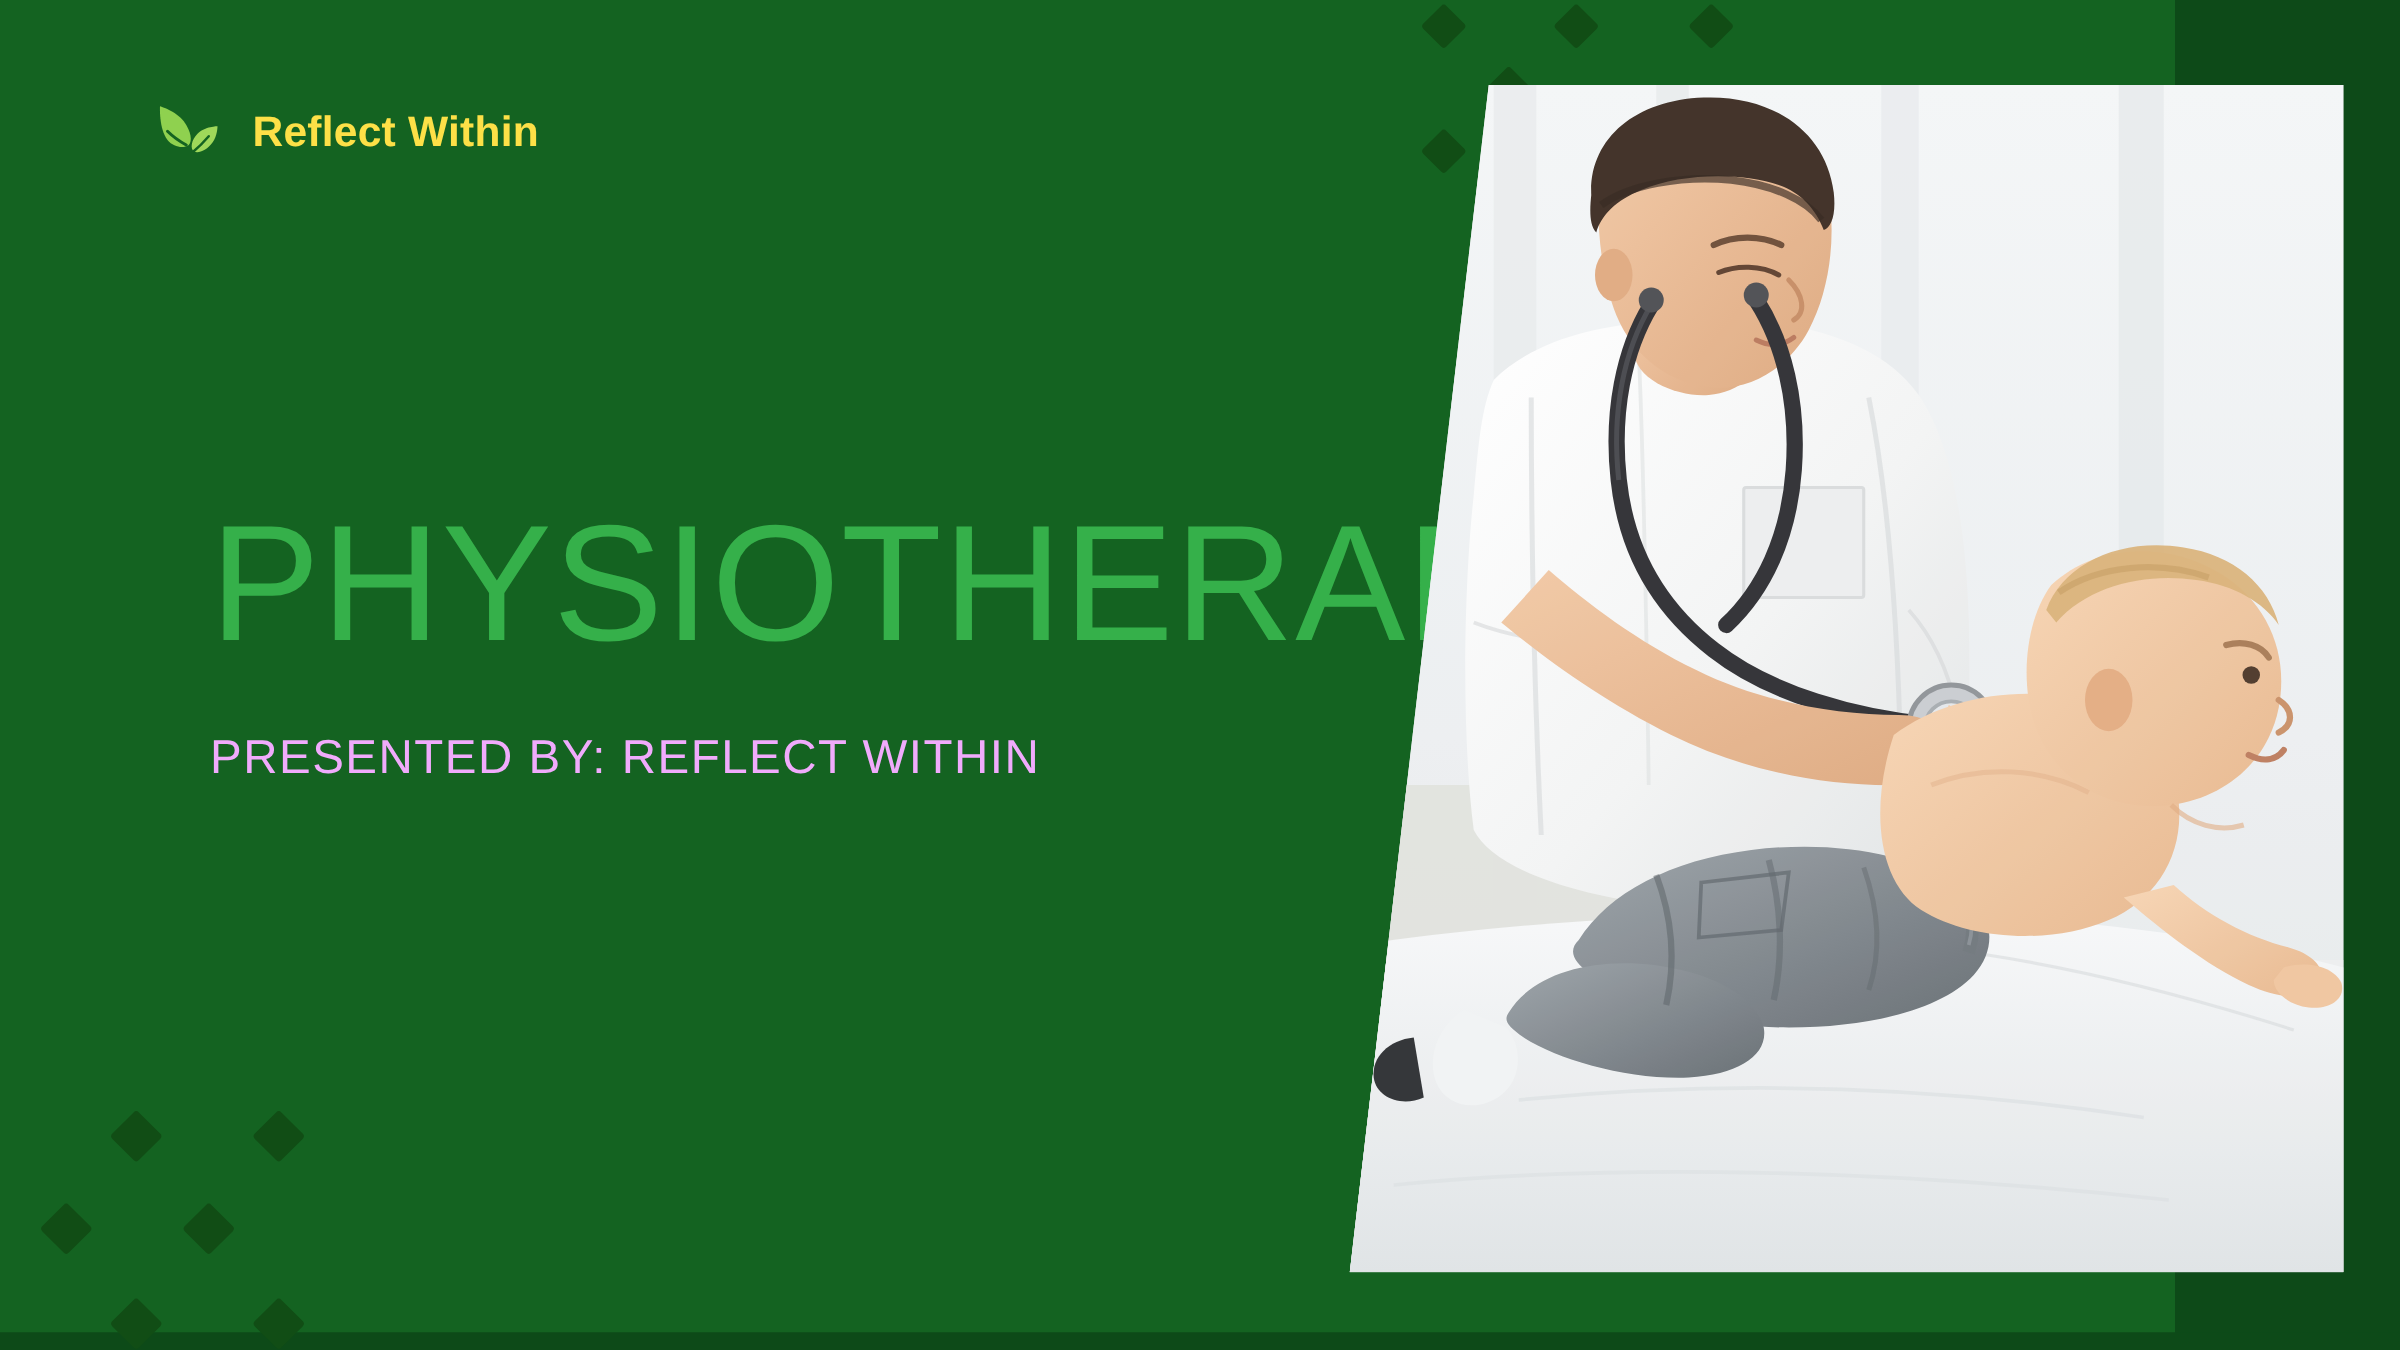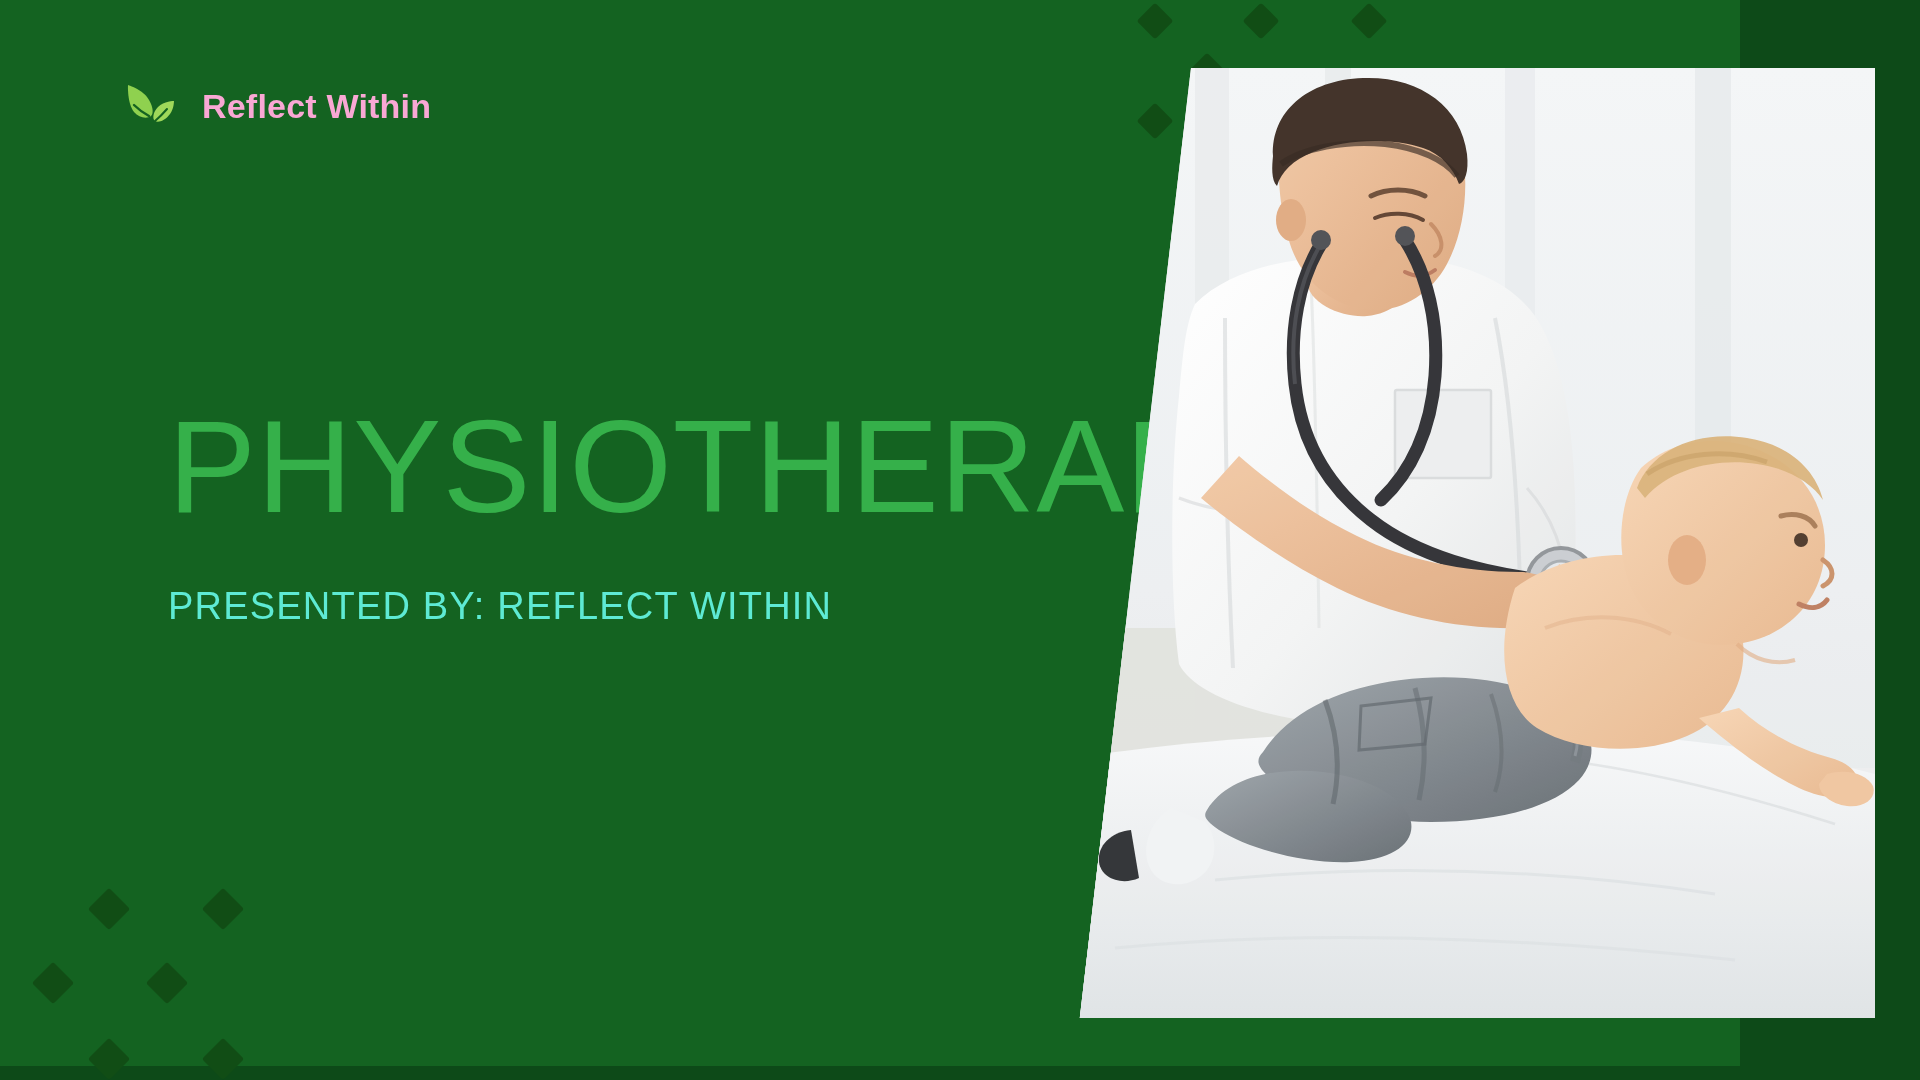--- a/index.html
+++ b/index.html
@@ -47,21 +47,21 @@
   .logo {
     position:absolute;
     left:124px; top:78px;
     display:flex; align-items:center; gap:26px;
     height:56px;
   }
   .logo-mark { width:52px; height:46px; display:block; }
   .logo-text {
     font-size:34px;
     font-weight:bold;
-    color:#f9a8d4;
+    color:#fde047;
     letter-spacing:0.2px;
     white-space:nowrap;
   }
 
   
   .headline {
     position:absolute;
     left:168px; top:392px;
     width:1060px;
   }
@@ -79,21 +79,21 @@
     font-weight:300;
     color:#35B04A;
     letter-spacing:1px;
     white-space:nowrap;
     margin-top:6px;
   }
   .presenter {
     margin-top:48px;
     font-size:38px;
     font-weight:400;
-    color:#5eead4;
+    color:#f0abfc;
     letter-spacing:1.2px;
     white-space:nowrap;
   }
 
   
   .photo-wrap {
     position:absolute;
     left:1075px; top:68px;
     width:800px; height:950px;
     clip-path:polygon(14.5% 0%, 100% 0%, 100% 100%, 0.6% 100%);

